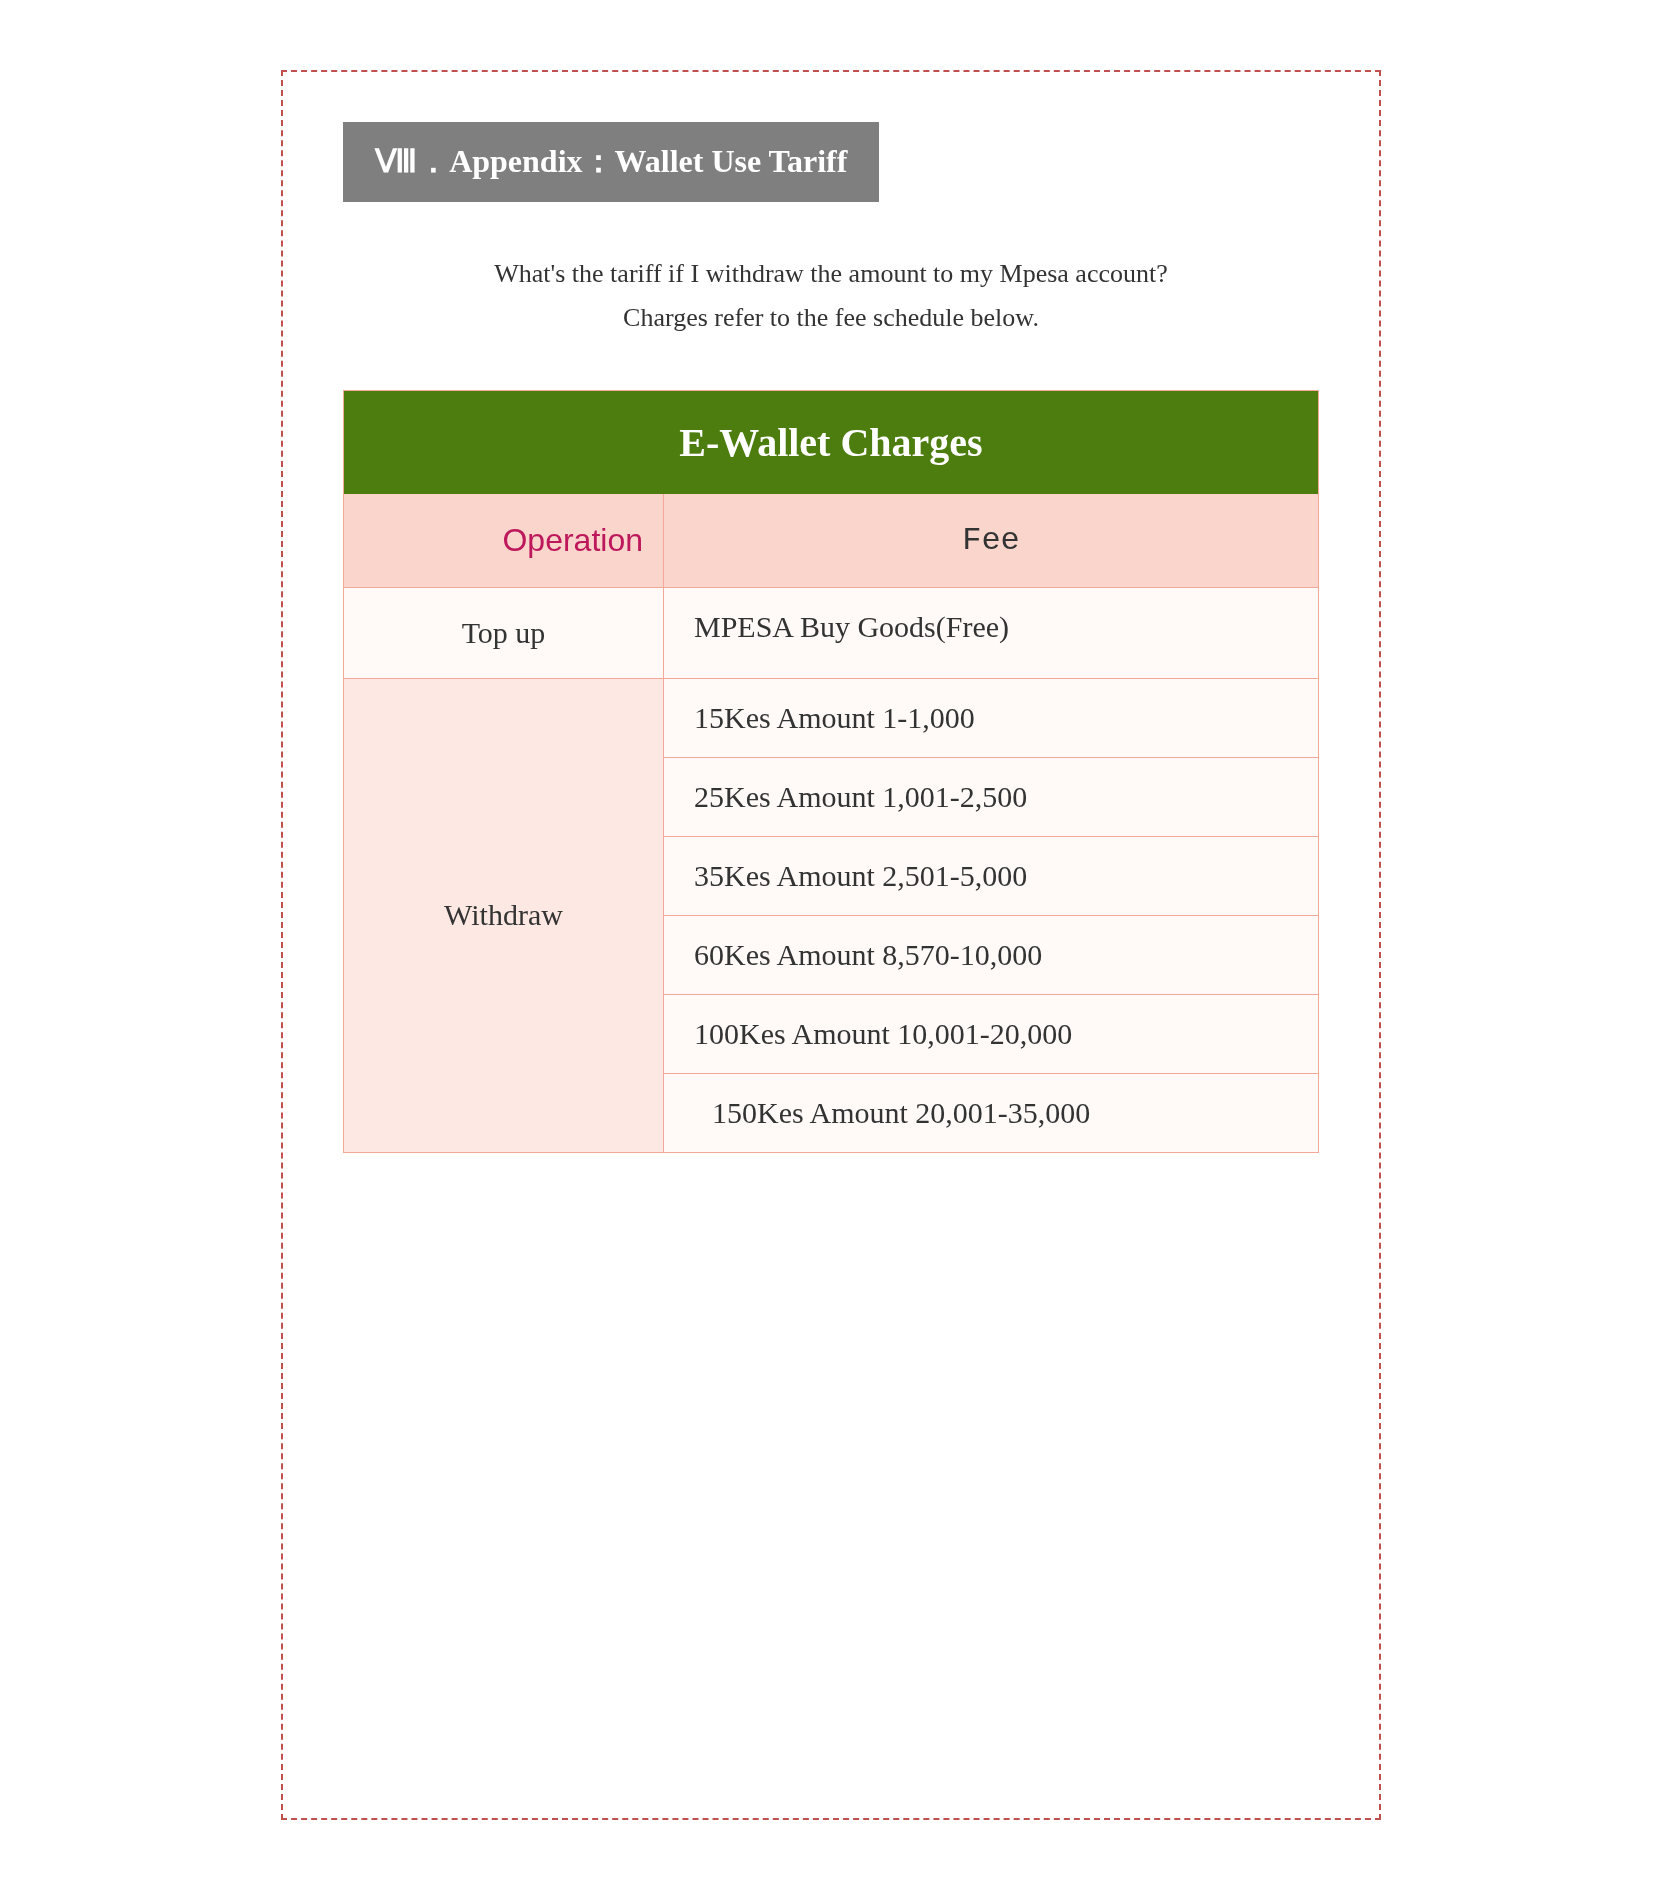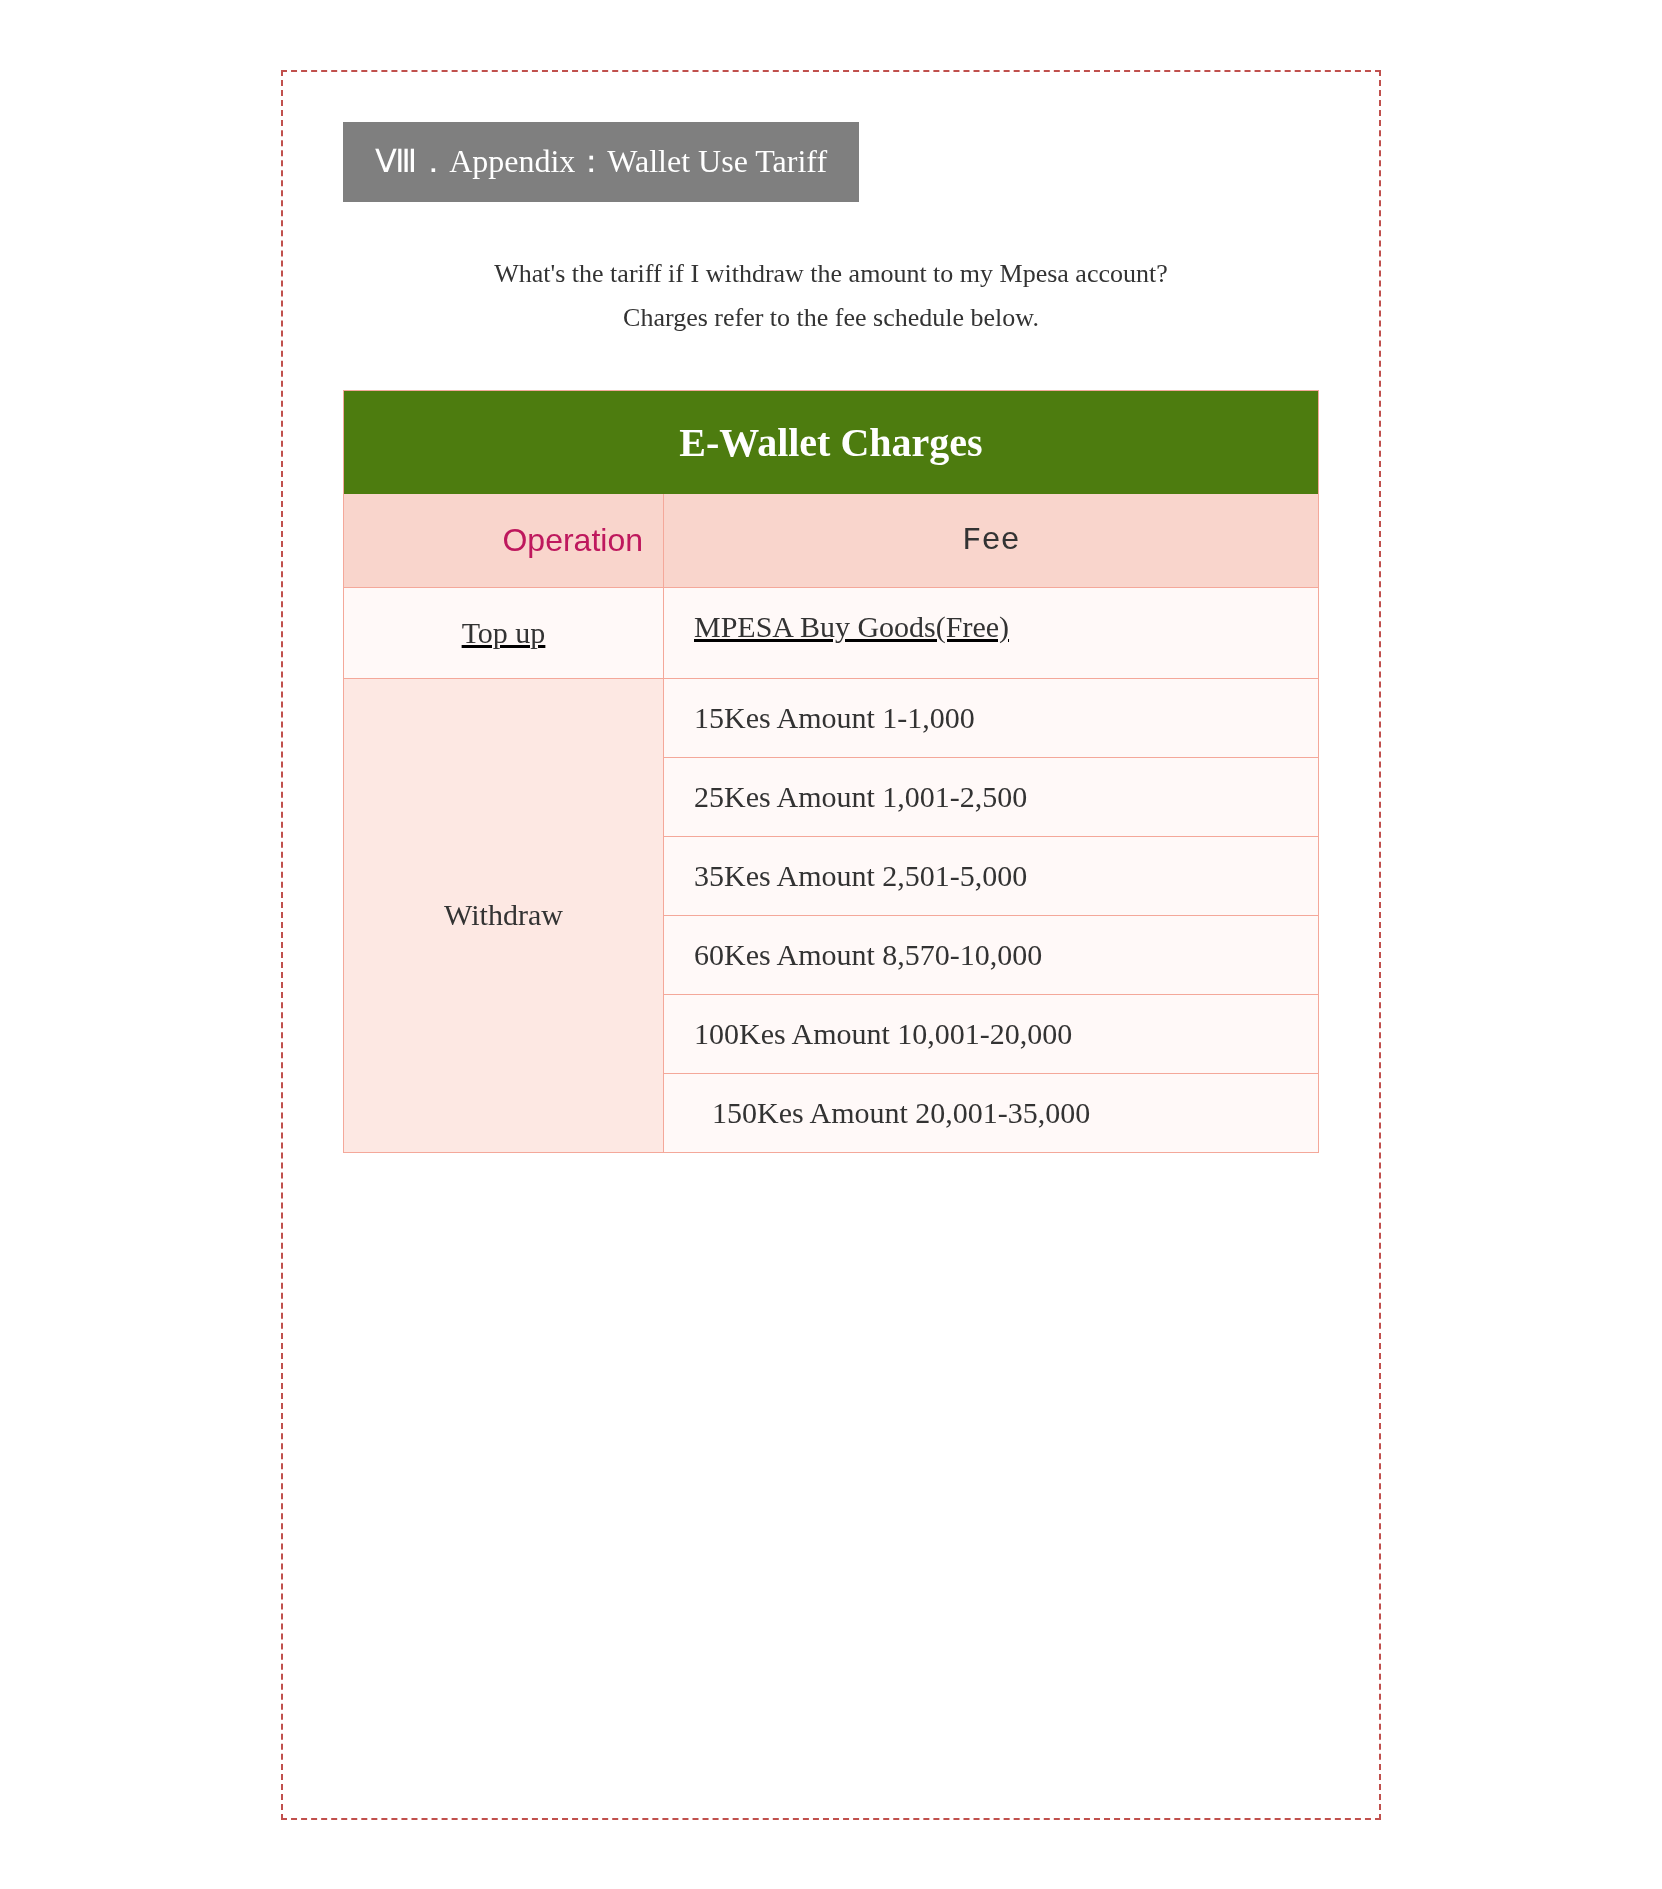--- a/index.html
+++ b/index.html
@@ -29,21 +29,21 @@
     .section-header {
       background-color: #7f7f7f;
       display: inline-block;
       padding: 18px 32px;
       margin-bottom: 50px;
     }
 
     .section-header-text {
       color: #ffffff;
       font-size: 32px;
-      font-weight: normal;
+      font-weight: bold;
       font-family: Georgia, 'Times New Roman', serif;
     }
 
     .intro-text {
       font-size: 26px;
       color: #333333;
       line-height: 1.7;
       margin-bottom: 50px;
       font-family: Georgia, 'Times New Roman', serif;
       text-align: center;
@@ -158,21 +158,20 @@
       border-bottom: 1px solid #f4a89a;
     }
 
     .withdraw-fee-item:last-child {
       border-bottom: none;
       padding-left: 48px;
     }
 
     .topup-row {
       background: #e5e5e5;
-      text-decoration: underline;
     }
   </style>
 </head>
 <body>
 
 <div class="outer-container">
 
   <div class="section-header">
     <span class="section-header-text">Ⅷ．Appendix：Wallet Use Tariff</span>
   </div>

